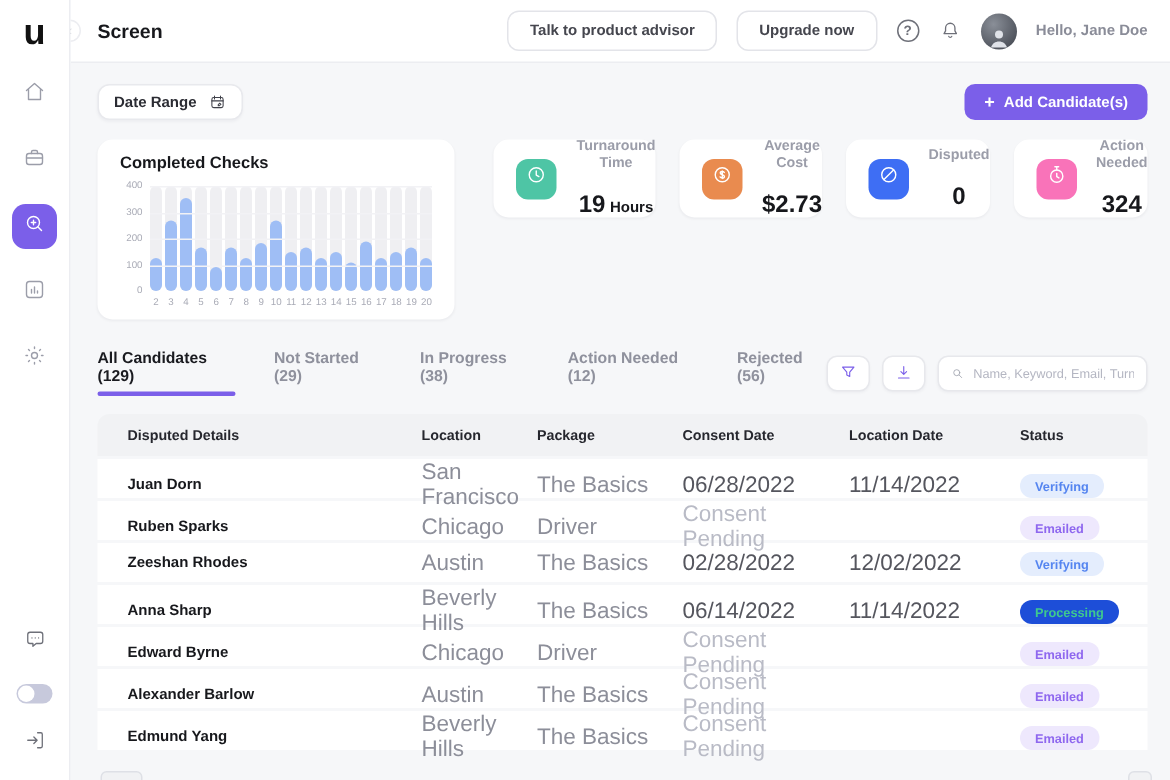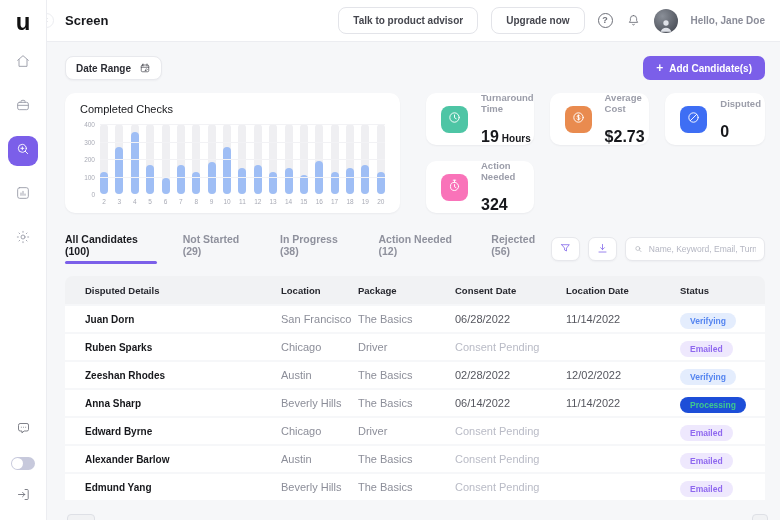--- a/index.html
+++ b/index.html
@@ -52,34 +52,34 @@
   .date-range svg{ width:12px; height:12px; stroke:#3F4049; fill:none; stroke-width:1.4; stroke-linecap:round;}
   .add-btn{ background:var(--accent); border:none; border-radius:7px; height:24px; padding:0 13px;
     display:flex; align-items:center; gap:6px; font-size:10px; font-weight:700; color:#fff; cursor:pointer; font-family:inherit;}
   .add-btn .plus{ font-size:12px; font-weight:700; }
 
   .dash-row{ margin-top:13px; display:flex; }
   .card{ background:#fff; border-radius:10px; box-shadow:0 1px 2px rgba(16,24,40,.05); }
 
   
   .chart-card{ width:335px; height:120px; padding:10px 15px 0 15px; }
-  .chart-title{ font-size:11px; font-weight:400; color:var(--ink); }
+  .chart-title{ font-size:11px; font-weight:700; color:var(--ink); }
   .chart-body{ display:flex; margin-top:9px; }
   .y-axis{ width:20px; position:relative; height:70px; }
   .y-tick{ position:absolute; right:5px; font-size:6.5px; color:#A9ABB6; transform:translateY(-50%); }
   .plot{ flex:1; position:relative; height:70px; }
   .gridline{ position:absolute; left:0; right:0; height:1px; background:#F2F2F5; }
   .bars{ position:absolute; inset:0; display:flex; justify-content:space-between; }
   .track{ width:8px; height:70px; background:#EFEFF2; border-radius:4px; position:relative; }
   .fill{ position:absolute; bottom:0; left:0; width:8px; border-radius:4px; }
   .x-axis{ display:flex; justify-content:space-between; margin-left:20px; margin-top:4px; }
   .x-tick{ width:8px; text-align:center; font-size:6.5px; color:#A9ABB6; }
 
   
-  .stats-grid{ flex:1; margin-left:26px; display:grid; grid-template-columns:1fr 1fr 1fr; grid-template-rows:52px 52px; gap:16px 16px; }
+  .stats-grid{ flex:1; margin-left:26px; display:grid; grid-template-columns:1fr 1fr 1fr 1fr; grid-template-rows:52px 52px; gap:16px 16px;text-align:center; }
   .stat-card{ display:flex; align-items:center; padding-left:15px; }
   .stat-icon{ width:27px; height:27px; border-radius:8px; display:flex; align-items:center; justify-content:center; flex:none;}
   .stat-icon svg{ width:15px; height:15px; stroke:#fff; fill:none; stroke-width:1.5; stroke-linecap:round; stroke-linejoin:round;}
   .stat-text{ margin-left:13px; }
   .stat-label{ font-size:9.5px; font-weight:600; color:#9B9DA9; }
   .stat-value{ font-size:16px; font-weight:800; color:var(--ink); margin-top:14px; }
   .stat-suffix{ font-size:10px; font-weight:700; margin-left:3px; }
 
   
   .tabs-row{ margin-top:20px; display:flex; justify-content:space-between; align-items:center; }
@@ -97,21 +97,21 @@
   .search-box input{ border:none; outline:none; width:100%; font-size:8.5px; color:#3F4049; font-family:inherit;}
   .search-box input::placeholder{ color:#B4B6C2; }
 
   
   .table{ margin-top:12px; }
   .t-grid{ display:grid; grid-template-columns:196px 77px 97px 111px 114px 1fr; align-items:center; padding-left:20px; }
   .t-head{ background:#F1F2F4; border-radius:8px 8px 0 0; height:28px; }
   .t-head .th{ font-size:9.5px; font-weight:700; color:#26272E; }
   .t-row{ background:#fff; height:26px; margin-top:2px; cursor:pointer; }
   .cell-name{ font-size:10px; font-weight:700; color:var(--ink); }
-  .cell{ font-size:11px; color:#8C8E99; }
+  .cell{ font-size:15px; color:#8C8E99; }
   .cell.date{ color:#55565E; }
   .cell.pending{ color:#B9BBC6; }
   .chip{ display:inline-block; font-size:8.5px; font-weight:700; padding:3px 10px; border-radius:9px; }
 
   
   .pag-stub{ position:absolute; height:12px; border:1px solid #DEE0E6; background:#F1F2F4; border-radius:4px; bottom:-6px; cursor:pointer;}
   .pag-prev{ left:20px; width:28px; }
   .pag-next{ right:12px; width:16px; }
 </style>
 </head>
@@ -360,21 +360,21 @@
             <div class="stat-text">
               <div class="stat-label">Action Needed</div>
               <div class="stat-value">324</div>
             </div>
           </div>
         </div>
     </div>
 
     <div class="tabs-row">
       <div class="tabs">
-          <div class="tab active">All Candidates (100)</div>
+          <div class="tab active">All Candidates (129)</div>
           <div class="tab">Not Started (29)</div>
           <div class="tab">In Progress (38)</div>
           <div class="tab">Action Needed (12)</div>
           <div class="tab">Rejected (56)</div>
         </div>
       <div class="tab-controls">
         <div class="sq-btn">
           <svg viewBox="0 0 24 24">
               <path d="M5 5h14l-5.2 6.2v5.4l-3.6-1.9v-3.5L5 5z"></path>
             </svg>

